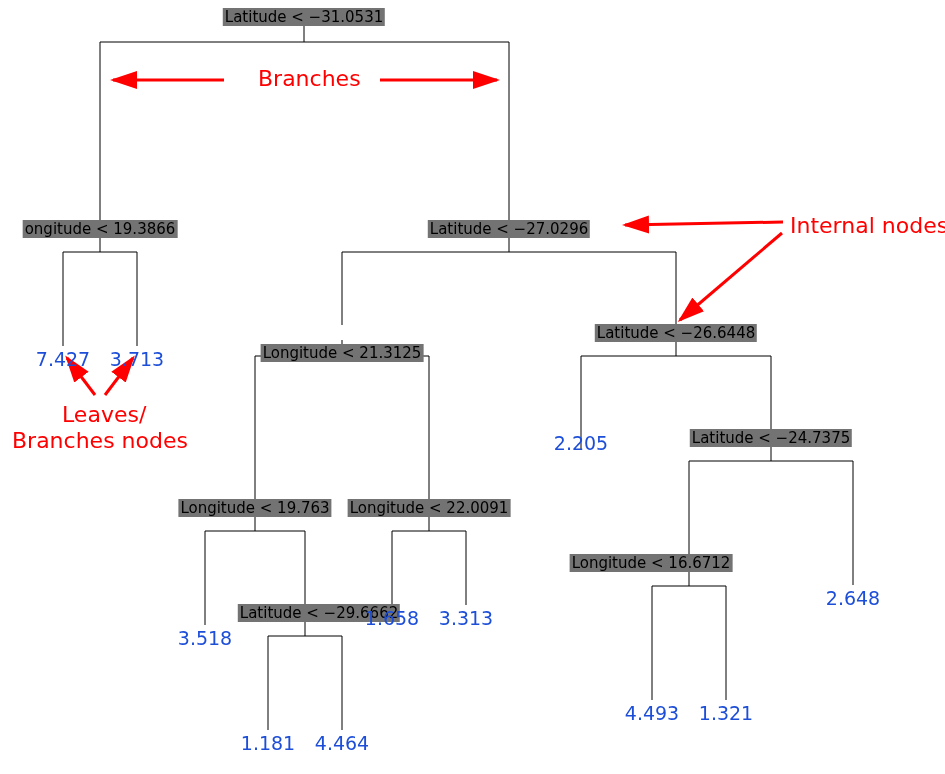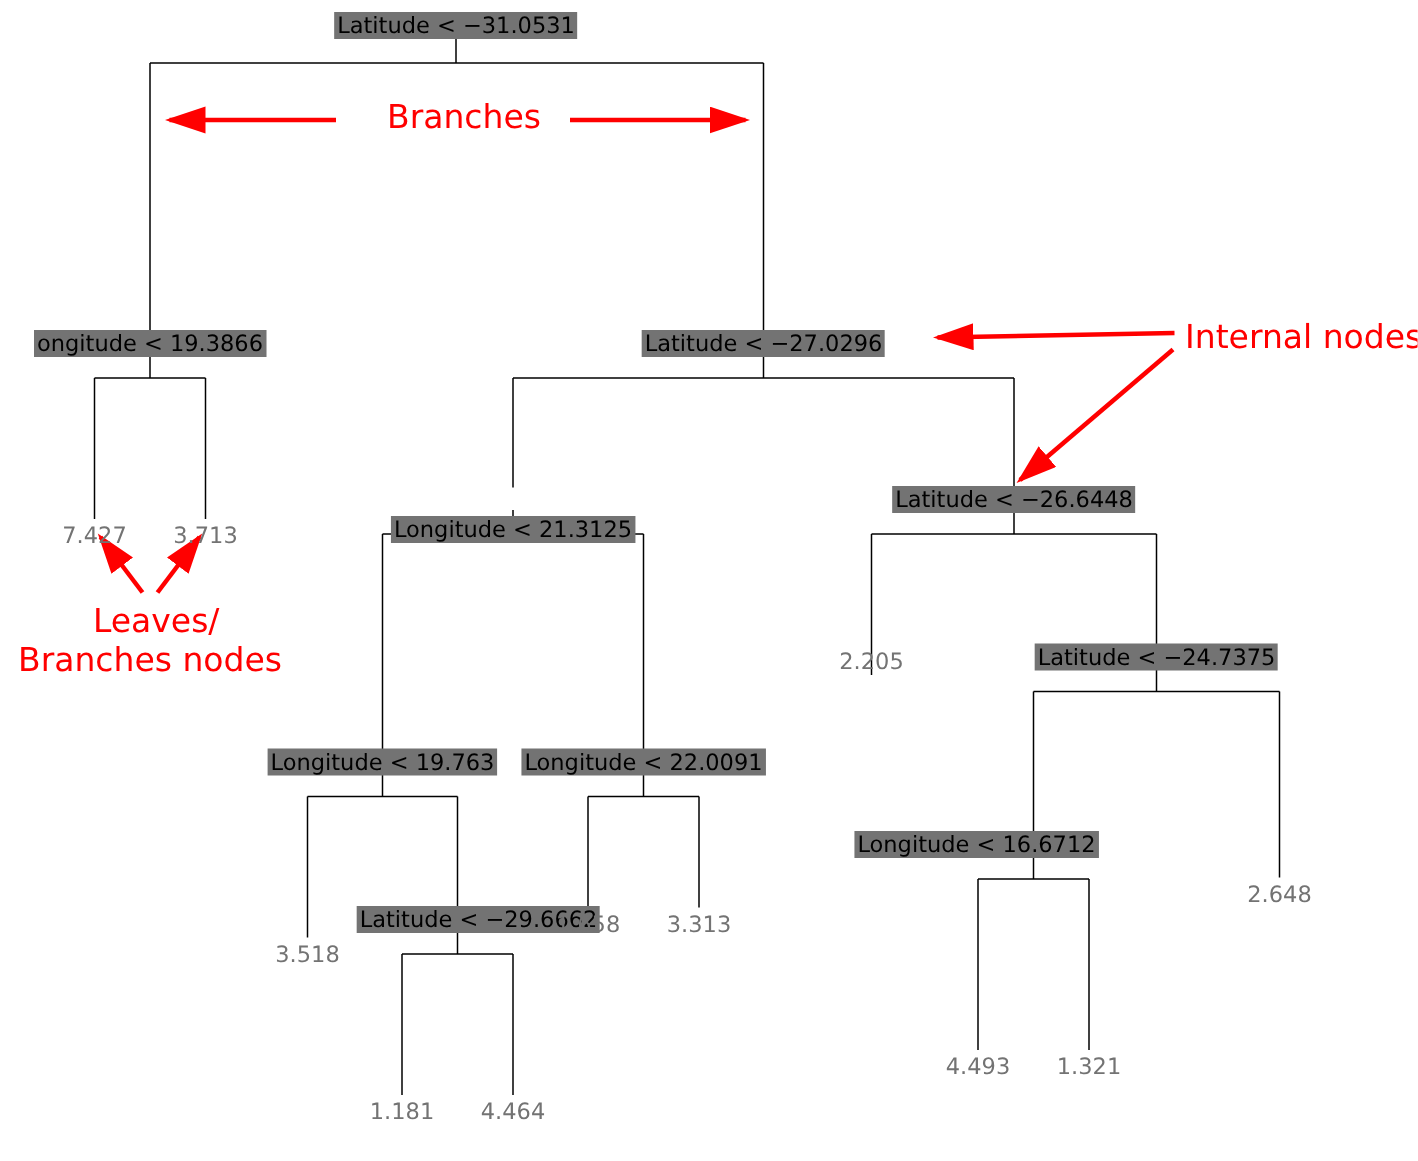--- a/index.html
+++ b/index.html
@@ -21,22 +21,22 @@
     position: absolute;
     font-size: 15px;
     color: #000;
     white-space: nowrap;
     transform: translateX(-50%);
     background: #737373;
     padding: 0 2px;
   }
   .leaf-label {
     position: absolute;
-    font-size: 15px;
-    color: #737373;
+    font-size: 19px;
+    color: #1d4ed8;
     white-space: nowrap;
     transform: translateX(-50%);
   }
   .anno {
     position: absolute;
     font-size: 22px;
     color: #ff0000;
     white-space: nowrap;
     font-family: "Trebuchet MS", "DejaVu Sans", sans-serif;
   }

